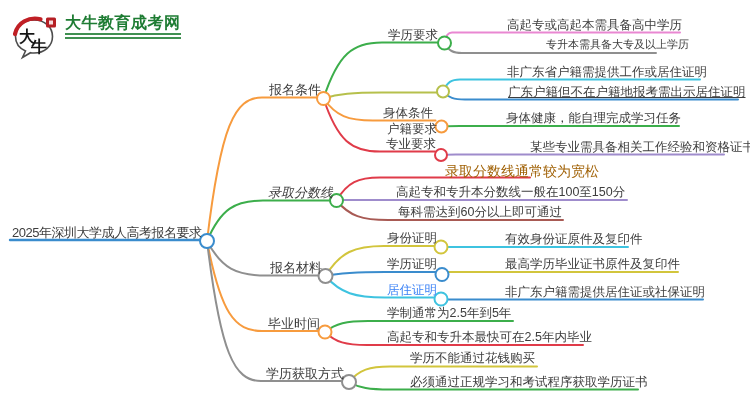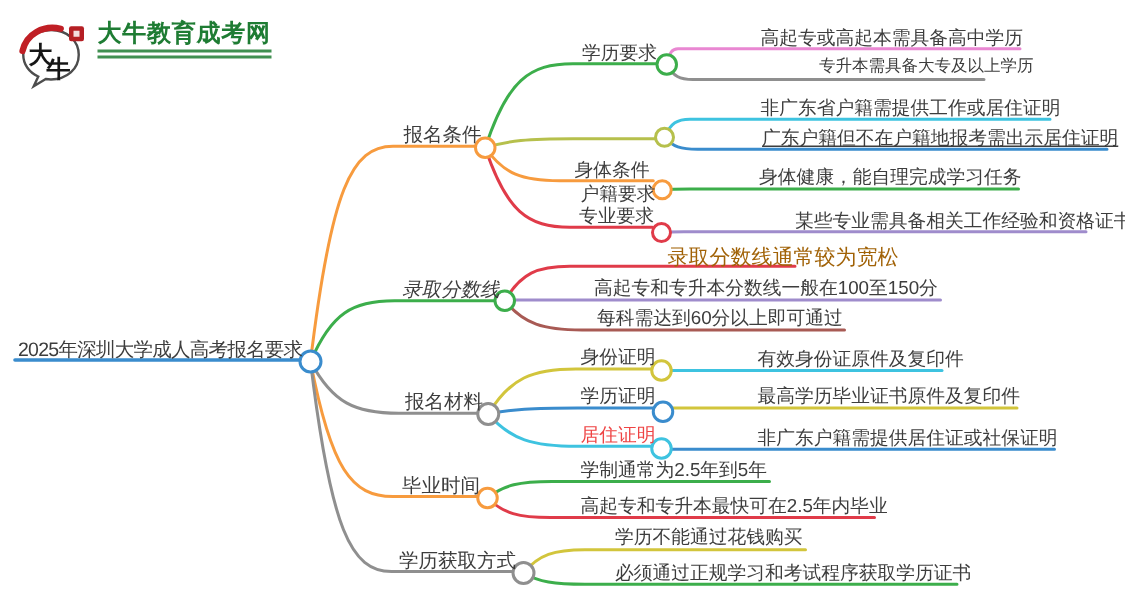--- a/index.html
+++ b/index.html
@@ -79,21 +79,21 @@
       <div class="mm-label" style="left: 508px; top: 85.5px; font-size: 12.5px; color: rgb(61, 61, 61); text-decoration: underline;">广东户籍但不在户籍地报考需出示居住证明</div>
       <div class="mm-label" style="left: 506px; top: 112px; font-size: 12.5px; color: rgb(61, 61, 61);">身体健康，能自理完成学习任务</div>
       <div class="mm-label" style="left: 530px; top: 140.5px; font-size: 12.5px; color: rgb(61, 61, 61);">某些专业需具备相关工作经验和资格证书</div>
       <div class="mm-label" style="left: 268px; top: 186px; font-size: 13px; color: rgb(61, 61, 61); font-style: italic;">录取分数线</div>
       <div class="mm-label" style="left: 397px; top: 163.5px; font-size: 14px; color: #a16207; margin-left: 48px;">录取分数线通常较为宽松</div>
       <div class="mm-label" style="left: 396px; top: 186px; font-size: 12.5px; color: rgb(61, 61, 61);">高起专和专升本分数线一般在100至150分</div>
       <div class="mm-label" style="left: 398px; top: 206px; font-size: 12.5px; color: rgb(61, 61, 61);">每科需达到60分以上即可通过</div>
       <div class="mm-label" style="left: 270px; top: 261px; font-size: 13px; color: rgb(61, 61, 61);">报名材料</div>
       <div class="mm-label" style="left: 387px; top: 232px; font-size: 12.5px; color: rgb(61, 61, 61);">身份证明</div>
       <div class="mm-label" style="left: 387px; top: 258px; font-size: 12.5px; color: rgb(61, 61, 61);">学历证明</div>
-      <div class="mm-label" style="left: 387px; top: 283.5px; font-size: 12.5px; color: #ef4444;">居住证明</div>
+      <div class="mm-label" style="left: 387px; top: 283.5px; font-size: 12.5px; color: #3b82f6;">居住证明</div>
       <div class="mm-label" style="left: 505px; top: 233px; font-size: 12.5px; color: rgb(61, 61, 61);">有效身份证原件及复印件</div>
       <div class="mm-label" style="left: 505px; top: 258px; font-size: 12.5px; color: rgb(61, 61, 61);">最高学历毕业证书原件及复印件</div>
       <div class="mm-label" style="left: 505px; top: 285.5px; font-size: 12.5px; color: rgb(61, 61, 61);">非广东户籍需提供居住证或社保证明</div>
       <div class="mm-label" style="left: 268px; top: 316.5px; font-size: 13px; color: rgb(61, 61, 61);">毕业时间</div>
       <div class="mm-label" style="left: 387px; top: 307px; font-size: 12.5px; color: rgb(61, 61, 61);">学制通常为2.5年到5年</div>
       <div class="mm-label" style="left: 387px; top: 331px; font-size: 12.5px; color: rgb(61, 61, 61);">高起专和专升本最快可在2.5年内毕业</div>
       <div class="mm-label" style="left: 266px; top: 366.5px; font-size: 13px; color: rgb(61, 61, 61);">学历获取方式</div>
       <div class="mm-label" style="left: 410px; top: 352.5px; font-size: 12.5px; color: rgb(61, 61, 61); font-family: Liberation Mono, monospace;">学历不能通过花钱购买</div>
       <div class="mm-label" style="left: 410px; top: 375.5px; font-size: 12.5px; color: rgb(61, 61, 61);">必须通过正规学习和考试程序获取学历证书</div>
     </div>

